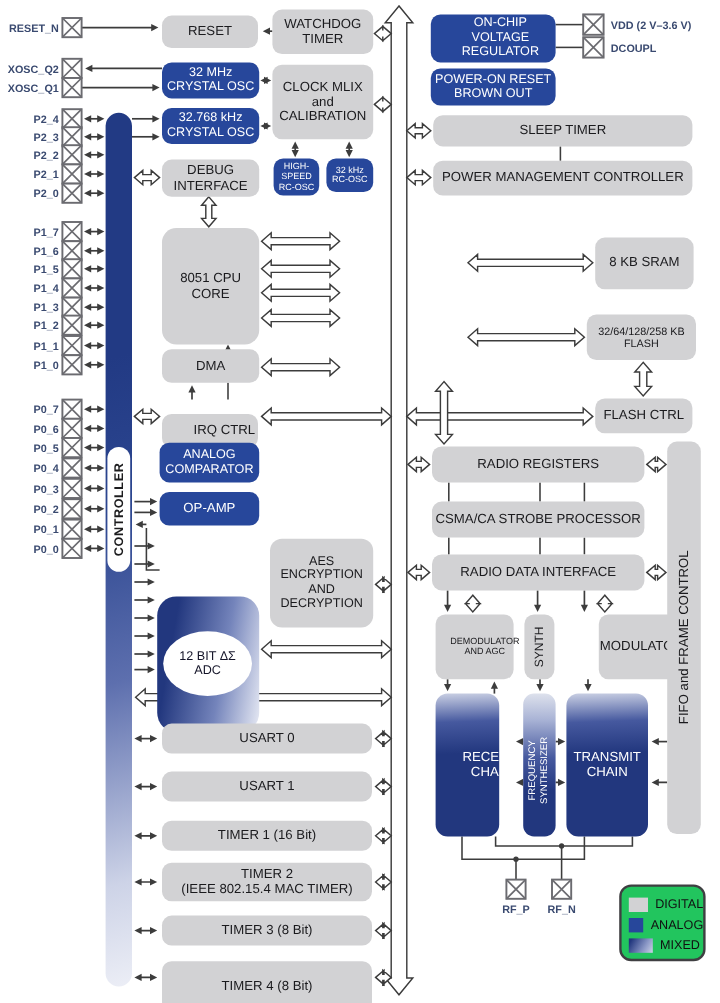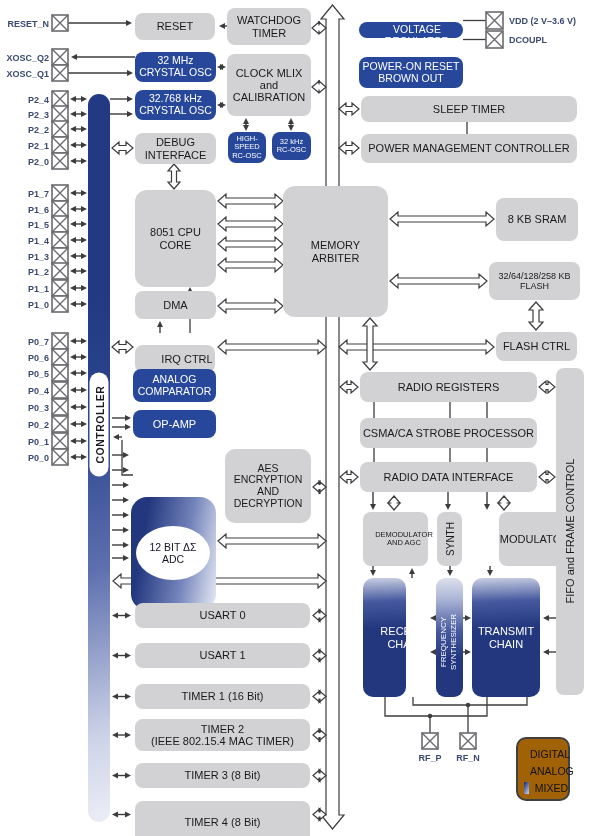--- a/index.html
+++ b/index.html
@@ -23,22 +23,22 @@
          border-radius:9px;}
   .bar{position:absolute;left:88px;top:94px;width:22px;height:728px;border-radius:11px;
        background:linear-gradient(165deg,#223a84 0%,#223a84 28%,#2c4690 45%,#5d6fae 65%,#cdd3e7 88%,#eceef6 100%);}
   .vtext{position:absolute;display:flex;align-items:center;justify-content:center;
          transform:rotate(-90deg);text-align:center;white-space:pre-line;}
   .pill{background:#fff;border-radius:10px;color:#1c1c1e;font-weight:bold;
         font-size:10.5px;letter-spacing:.5px;}
   .adc-oval{position:absolute;left:5px;top:29px;width:74px;height:54px;border-radius:50%;
             background:#fff;color:#141428;display:flex;align-items:center;justify-content:center;
             text-align:center;white-space:pre-line;font-size:10.5px;line-height:1.15;}
-  .legend{position:absolute;left:516px;top:737px;width:54px;height:64px;border:2px solid #3f3f42;
-          border-radius:10px;background:#a16207;box-sizing:border-box;padding:6px 0 0 6px;}
+  .legend{position:absolute;left:516px;top:737px;width:72px;height:64px;border:2px solid #3f3f42;
+          border-radius:10px;background:#22c55e;box-sizing:border-box;padding:6px 0 0 6px;}
   .lrow{display:flex;align-items:center;height:17px;}
   .lsw{width:20px;height:12px;margin-right:6px;}
   .lsw.digital{background:var(--digital);}
   .lsw.analog{background:var(--analog);}
   .lsw.mixed{background:linear-gradient(120deg,var(--mixed-dark) 10%,#8b98c6 65%,#cdd3e7 100%);}
   .llab{font-size:10.5px;color:#111;}
 </style>
 </head>
 <body>
 
@@ -361,56 +361,54 @@
 RC-OSC</div>
   <div class="blk analog tiny" style="left:272px;top:132px;width:39px;height:28px;">32 kHz
 RC-OSC</div>
   <div class="blk" style="left:135px;top:133px;width:81px;height:31px;">DEBUG
 INTERFACE</div>
 
   <div class="blk rbig" style="left:135px;top:190px;width:81px;height:97px;text-align:center;">8051 CPU
 CORE</div>
   <div class="blk" style="left:135px;top:291px;width:81px;height:28px;">DMA</div>
   <div class="blk" style="left:135px;top:345px;width:80px;height:28px;padding-left:24px;">IRQ CTRL</div>
-  <div class="blk rbig" style="left:283px;top:186px;width:105px;height:131px;">MEMORY
-ARBITER</div>
   <div class="blk" style="left:496px;top:198px;width:82px;height:43px;">8 KB SRAM</div>
   <div class="blk f9" style="left:489px;top:262px;width:91px;height:38px;">32/64/128/258 KB
 FLASH</div>
   <div class="blk" style="left:496px;top:332px;width:81px;height:29px;">FLASH CTRL</div>
 
   <div class="blk analog f10" style="left:133px;top:369px;width:83px;height:33px;">ANALOG
 COMPARATOR</div>
   <div class="blk analog" style="left:133px;top:410px;width:83px;height:28px;">OP-AMP</div>
   <div class="blk mixedh" style="left:131px;top:449px;width:85px;height:113px;margin-top:48px;">
     <div class="adc-oval">12 BIT ΔΣ
 ADC</div>
   </div>
   <div class="blk f10" style="left:225px;top:449px;width:86px;height:74px;border-radius:10px;">AES
 ENCRYPTION
 AND
 DECRYPTION</div>
 
-  <div class="blk analog f10" style="left:359px;top:22px;width:104px;height:16px;padding-left:12px;">ON-CHIP VOLTAGE
+  <div class="blk analog f10" style="left:359px;top:12px;width:104px;height:40px;padding-left:12px;">ON-CHIP VOLTAGE
 REGULATOR</div>
   <div class="blk analog f10" style="left:359px;top:57px;width:104px;height:31px;">POWER-ON RESET
 BROWN OUT</div>
   <div class="blk" style="left:361px;top:96px;width:216px;height:26px;">SLEEP TIMER</div>
   <div class="blk" style="left:361px;top:134px;width:216px;height:29px;">POWER MANAGEMENT CONTROLLER</div>
 
   <div class="blk" style="left:360px;top:372px;width:177px;height:30px;">RADIO REGISTERS</div>
   <div class="blk" style="left:360px;top:418px;width:177px;height:30px;">CSMA/CA STROBE PROCESSOR</div>
   <div class="blk" style="left:360px;top:462px;width:177px;height:30px;">RADIO DATA INTERFACE</div>
   <div class="blk tiny" style="left:363px;top:512px;width:65px;height:54px;padding-left:17px;">DEMODULATOR
 AND AGC</div>
   <div class="blk" style="left:437px;top:512px;width:25px;height:54px;"></div>
   <div class="vtext" style="left:423px;top:527px;width:53px;height:24px;font-size:10px;color:#1a1a1d;">SYNTH</div>
   <div class="blk" style="left:469px;top:512px;width:71px;height:54px;margin-left:30px;">MODULATOR</div>
 
-  <div class="blk chain" style="left:363px;top:578px;width:43px;height:119px;padding-left:40px;">RECEIVE
+  <div class="blk chain" style="left:363px;top:578px;width:53px;height:119px;padding-left:40px;">RECEIVE
 CHAIN</div>
   <div class="blk freqbox" style="left:436px;top:578px;width:27px;height:119px;"></div>
   <div class="vtext" style="left:394px;top:629px;width:110px;height:26px;font-size:8px;color:#fff;line-height:1.25;">FREQUENCY
 SYNTHESIZER</div>
   <div class="blk chain" style="left:472px;top:578px;width:68px;height:119px;">TRANSMIT
 CHAIN</div>
 
   <div class="blk" style="left:556px;top:368px;width:28px;height:327px;"></div>
   <div class="vtext" style="left:415px;top:517px;width:310px;height:28px;font-size:11px;color:#1a1a1d;">FIFO and FRAME CONTROL</div>
 

